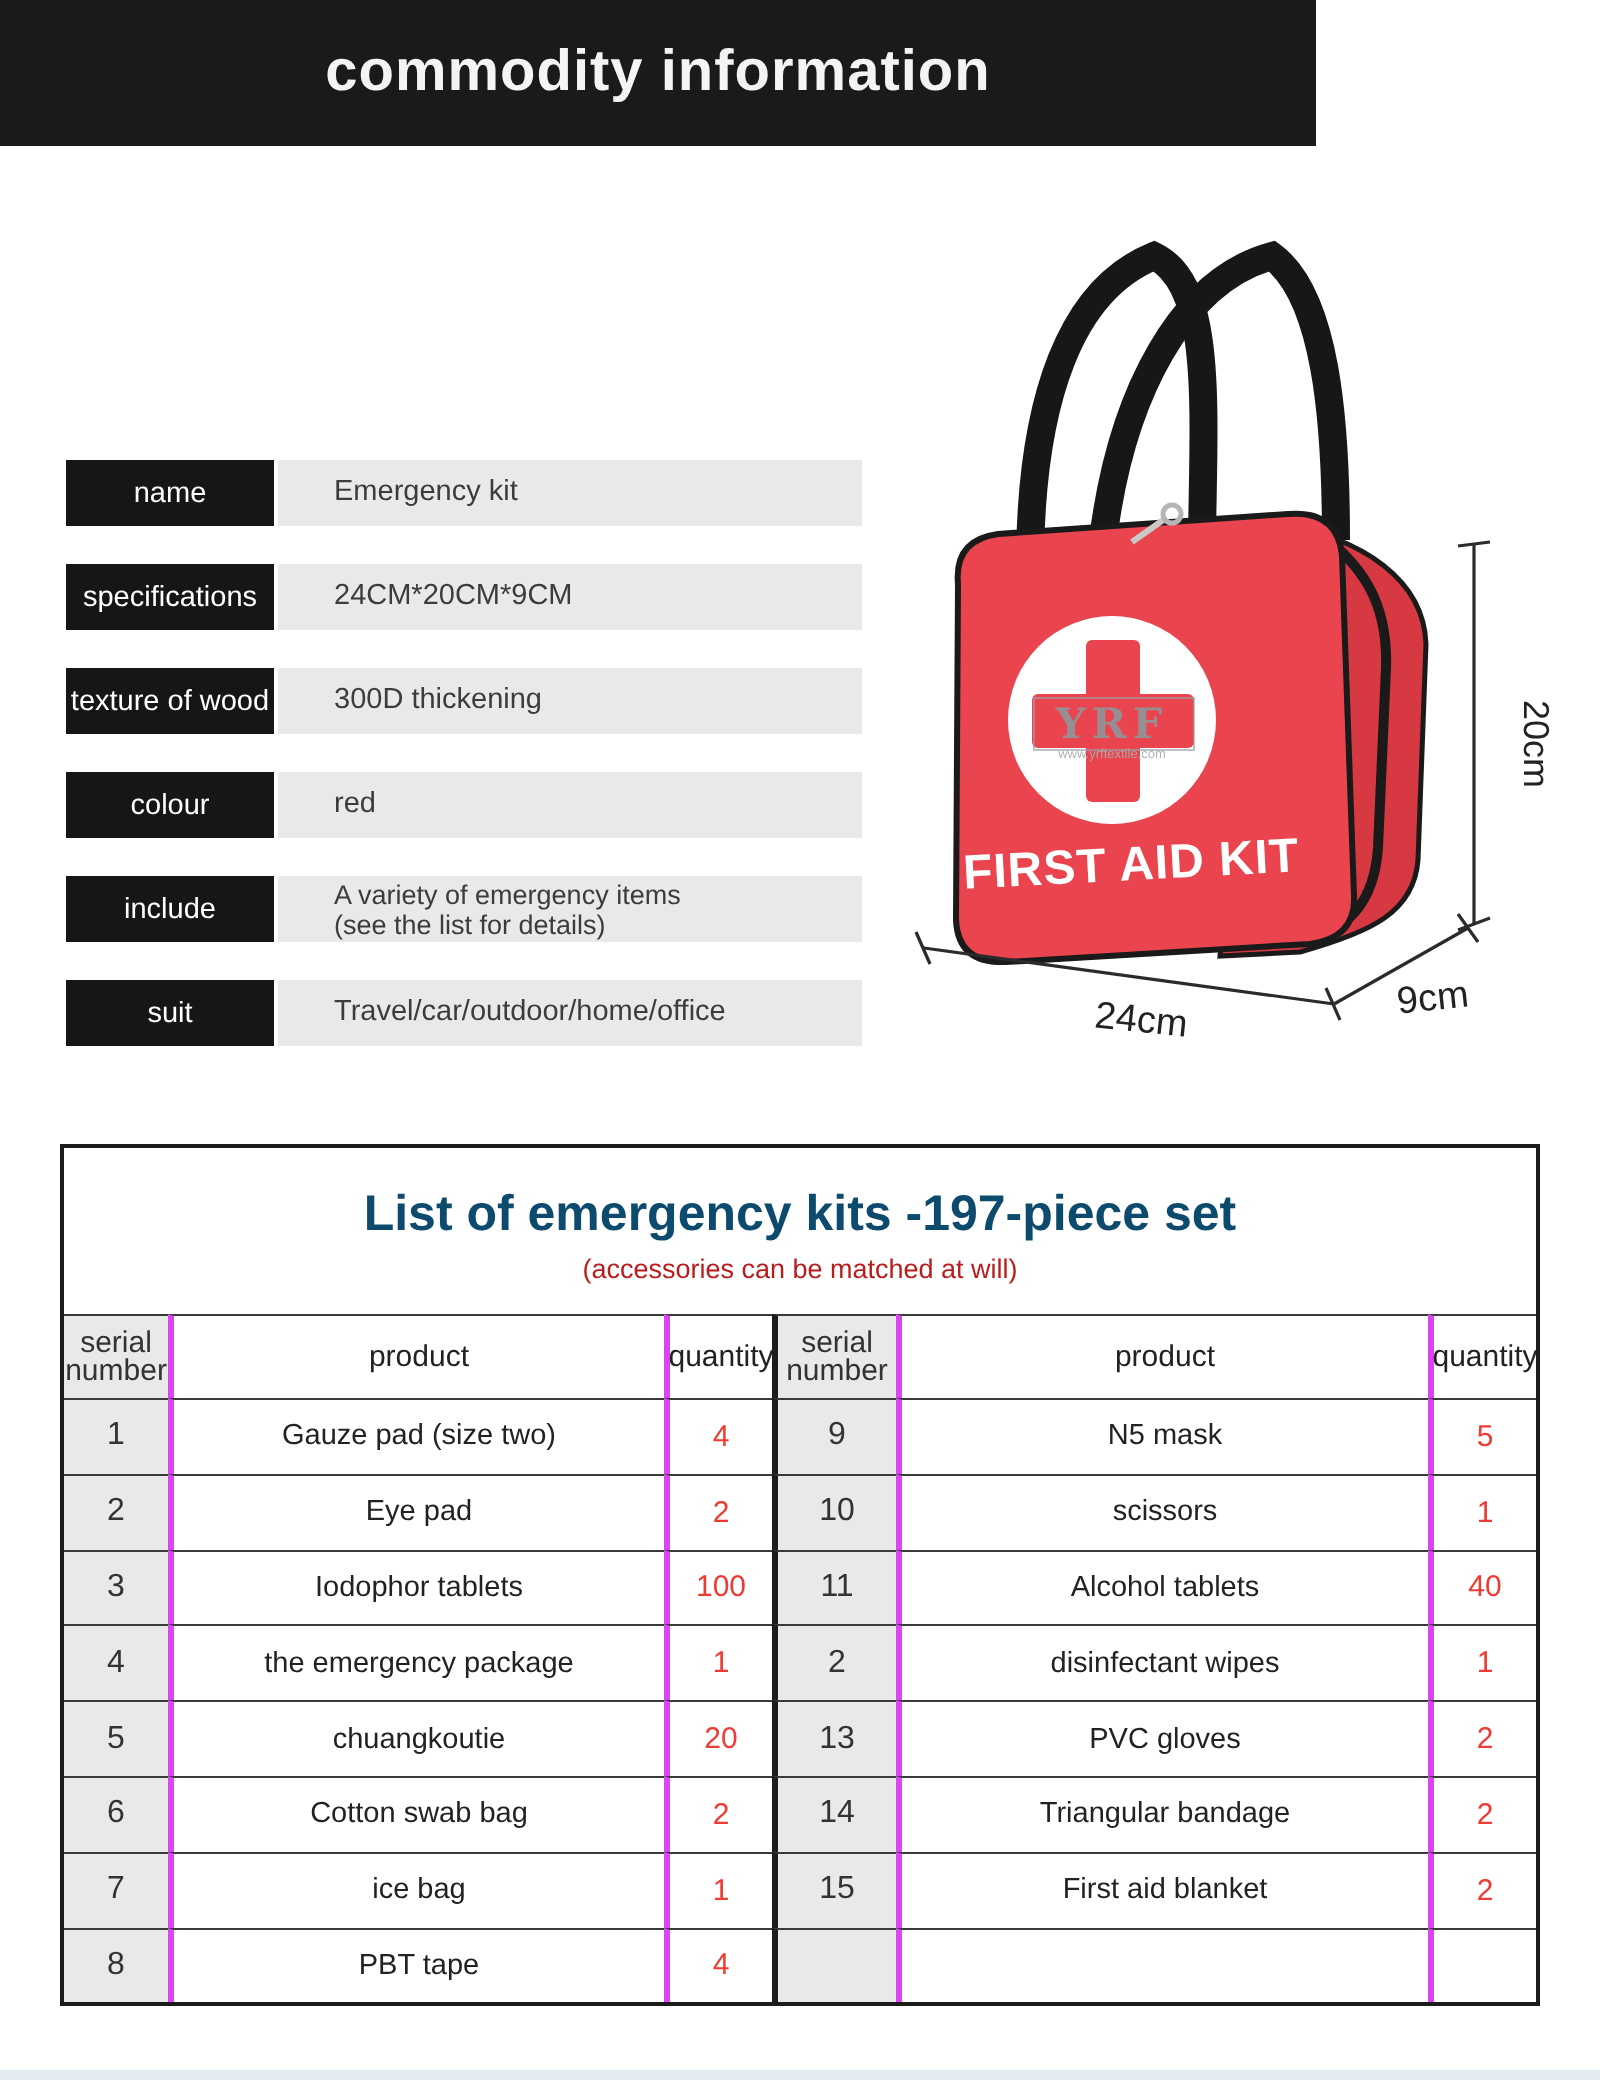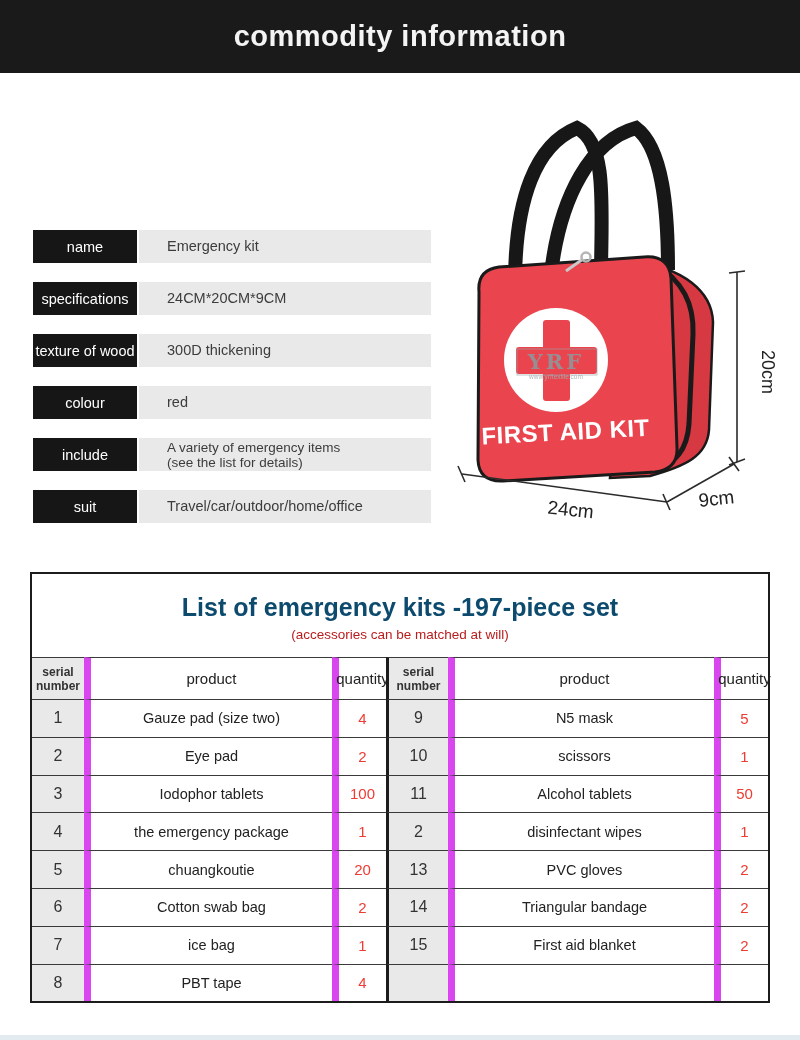--- a/index.html
+++ b/index.html
@@ -2,21 +2,21 @@
 <html><head>
 <meta charset="utf-8">
 <style>
   html,body{margin:0;padding:0;}
   body{
     width:800px;height:1040px;position:relative;background:#ffffff;
     font-family:"Liberation Sans","DejaVu Sans",sans-serif;overflow:hidden;
   }
   
   .banner{
-    position:absolute;left:0;top:0;width:800px;height:73px;background:#1a1a1a;
+    position:absolute;left:0;top:0;width:658px;height:73px;background:#1a1a1a;
     display:flex;align-items:center;justify-content:center;
   }
   .banner-title{color:#f4f4f4;font-size:29px;font-weight:bold;letter-spacing:.5px;}
   
   .spec{position:absolute;left:33px;top:230px;width:398px;display:flex;flex-direction:column;gap:19px;}
   .spec-row{display:flex;gap:0;height:33px;}
   .spec-label{
     width:104px;flex:0 0 104px;background:#161616;color:#fff;font-size:14.5px;
     display:flex;align-items:center;justify-content:center;text-align:center;
   }
@@ -29,28 +29,28 @@
   
   .list{
     position:absolute;left:30px;top:572px;width:740px;box-sizing:border-box;
     border:2px solid #1c1c1c;background:#fff;
   }
   .list-titlebox{height:83px;display:flex;flex-direction:column;align-items:center;justify-content:center;}
   .list-title{font-size:25px;font-weight:bold;color:#0c4a6e;margin-top:4px;}
   .list-subtitle{font-size:13.5px;color:#b91c1c;margin-top:5px;}
   .grid{display:grid;grid-template-columns:52px 248px 54px 62px 266px 54px;}
   .cell{
-    border-top:1px solid #3a3a3a;border-left:7px solid #d946ef;box-sizing:border-box;
+    border-top:1px solid #3a3a3a;border-left:3px solid #d946ef;box-sizing:border-box;
     display:flex;align-items:center;justify-content:center;text-align:center;
     font-size:14.5px;color:#222;background:#fff;min-height:37.8px;padding:2px 3px;
   }
   .cell.first-col{border-left:none;}
   .cell.hdr{min-height:42px;font-size:15px;}
   .cell.serial{background:#e9e9e9;font-size:16px;color:#333;}
-  .cell.serial.hdr{font-size:12px;line-height:14px;font-weight:bold;}
+  .cell.serial.hdr{font-size:15px;line-height:14px;}
   .cell.qty{font-size:15px;}
   .cell.mid{border-left-width:3px;border-left-color:#1c1c1c;}
   
   .footer-strip{position:absolute;left:0;bottom:0;width:800px;height:5px;background:#e2ebf0;}
 </style>
 </head>
 <body>
 
 <div class="banner">
   <span class="banner-title">commodity information</span>
@@ -156,21 +156,21 @@
     <div class="cell qty red" style="color: rgb(238, 59, 51);">2</div>
     <div class="cell serial mid">10</div>
     <div class="cell">scissors</div>
     <div class="cell qty red" style="color: rgb(238, 59, 51);">1</div>
 
     <div class="cell serial first-col">3</div>
     <div class="cell">Iodophor tablets</div>
     <div class="cell qty red" style="color: rgb(238, 59, 51);">100</div>
     <div class="cell serial mid">11</div>
     <div class="cell">Alcohol tablets</div>
-    <div class="cell qty red" style="color: rgb(238, 59, 51);">50</div>
+    <div class="cell qty red" style="color: rgb(238, 59, 51);">40</div>
 
     <div class="cell serial first-col">4</div>
     <div class="cell">the emergency package</div>
     <div class="cell qty red" style="color: rgb(238, 59, 51);">1</div>
     <div class="cell serial mid">2</div>
     <div class="cell">disinfectant wipes</div>
     <div class="cell qty red" style="color: rgb(238, 59, 51);">1</div>
 
     <div class="cell serial first-col">5</div>
     <div class="cell">chuangkoutie</div>

